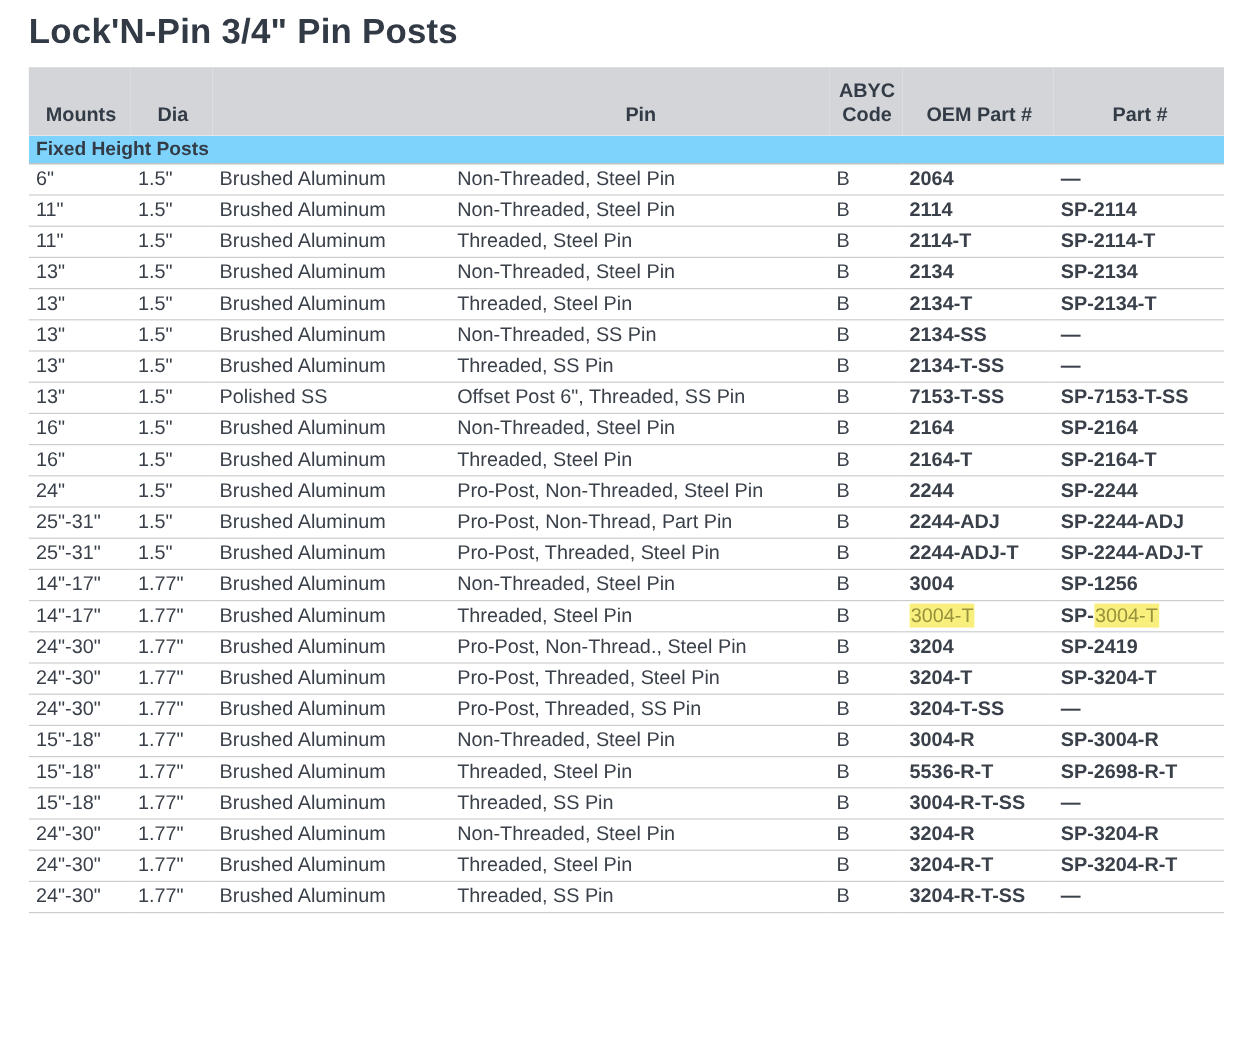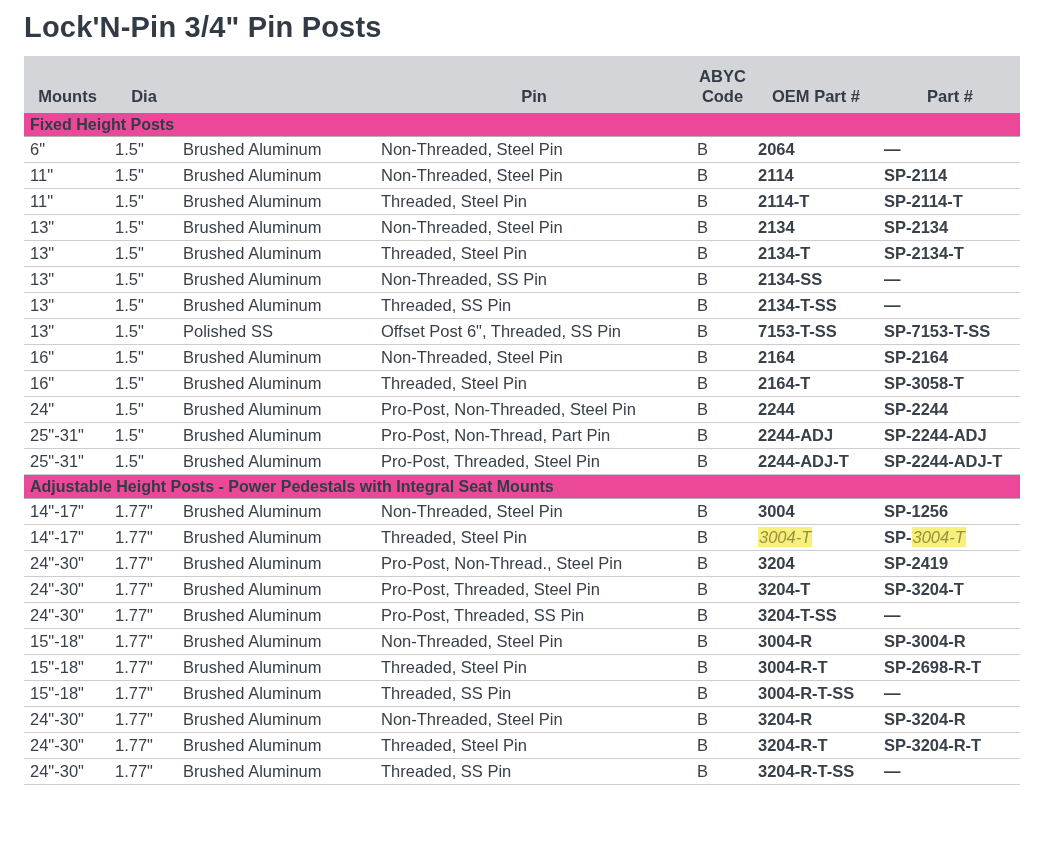--- a/index.html
+++ b/index.html
@@ -44,21 +44,21 @@
     background: #d3d5d8;
     text-align: center;
     vertical-align: bottom;
     font-weight: 700;
     padding: 10px 4px 7px 6px;
     white-space: pre-line;
     line-height: 20px;
     color: #333b46;
   }
   tr.section-row td {
-    background: #ec4899;
+    background: #7dd3fc;
     font-weight: 700;
     color: #333b46;
     padding: 0 6px;
     line-height: 23px;
     height: 23px;
     font-size: 16px;
     border-bottom: 1px solid #b0b2b5;
   }
   tbody td {
     padding: 0 4px 0 6px;
@@ -68,21 +68,20 @@
     white-space: nowrap;
     overflow: hidden;
     vertical-align: middle;
   }
   td.bold { font-weight: 700; }
   span.hl {
     background: #f8ef7c;
     color: #97923b;
     font-weight: 400;
     padding: 1px 1px;
-    font-style: italic;
   }
 </style>
 </head>
 <body>
 
 <div class="page">
   <h1 class="page-title">Lock'N-Pin 3/4" Pin Posts</h1>
 
   <table class="spec-table">
     <colgroup>
@@ -192,21 +191,21 @@
           <td class="bold">2164</td>
           <td class="bold">SP-2164</td>
         </tr>
         <tr>
           <td>16"</td>
           <td>1.5"</td>
           <td>Brushed Aluminum</td>
           <td>Threaded, Steel Pin</td>
           <td>B</td>
           <td class="bold">2164-T</td>
-          <td class="bold">SP-3058-T</td>
+          <td class="bold">SP-2164-T</td>
         </tr>
         <tr>
           <td>24"</td>
           <td>1.5"</td>
           <td>Brushed Aluminum</td>
           <td>Pro-Post, Non-Threaded, Steel Pin</td>
           <td>B</td>
           <td class="bold">2244</td>
           <td class="bold">SP-2244</td>
         </tr>
@@ -221,23 +220,20 @@
         </tr>
         <tr>
           <td>25"-31"</td>
           <td>1.5"</td>
           <td>Brushed Aluminum</td>
           <td>Pro-Post, Threaded, Steel Pin</td>
           <td>B</td>
           <td class="bold">2244-ADJ-T</td>
           <td class="bold">SP-2244-ADJ-T</td>
         </tr>
-        <tr class="section-row">
-          <td colspan="7">Adjustable Height Posts - Power Pedestals with Integral Seat Mounts</td>
-        </tr>
         <tr>
           <td>14"-17"</td>
           <td>1.77"</td>
           <td>Brushed Aluminum</td>
           <td>Non-Threaded, Steel Pin</td>
           <td>B</td>
           <td class="bold">3004</td>
           <td class="bold">SP-1256</td>
         </tr>
         <tr>
@@ -284,21 +280,21 @@
           <td>B</td>
           <td class="bold">3004-R</td>
           <td class="bold">SP-3004-R</td>
         </tr>
         <tr>
           <td>15"-18"</td>
           <td>1.77"</td>
           <td>Brushed Aluminum</td>
           <td>Threaded, Steel Pin</td>
           <td>B</td>
-          <td class="bold">3004-R-T</td>
+          <td class="bold">5536-R-T</td>
           <td class="bold">SP-2698-R-T</td>
         </tr>
         <tr>
           <td>15"-18"</td>
           <td>1.77"</td>
           <td>Brushed Aluminum</td>
           <td>Threaded, SS Pin</td>
           <td>B</td>
           <td class="bold">3004-R-T-SS</td>
           <td class="bold">—</td>

